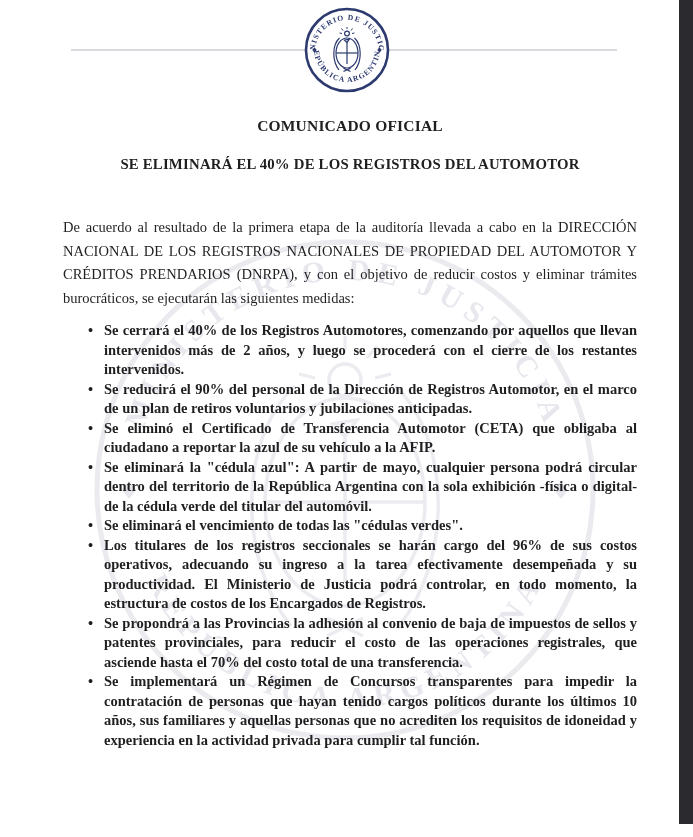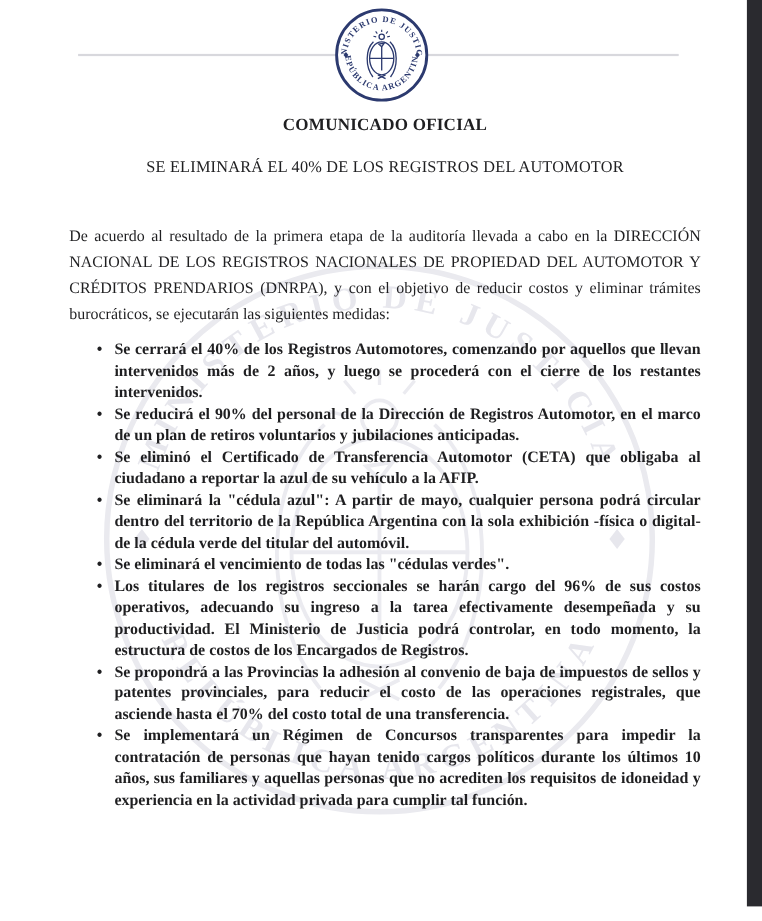--- a/index.html
+++ b/index.html
@@ -23,24 +23,24 @@
   .seal{position:absolute;left:303px;top:6px;width:88px;height:88px;}
   
   .watermark{position:absolute;left:45px;top:190px;width:600px;height:600px;pointer-events:none;}
   
   .content{
     position:absolute;left:63px;top:104px;width:574px;
     font-size:14.5px;line-height:19.5px;
   }
   .doc-title{
     text-align:center;font-weight:bold;font-size:15.5px;line-height:19px;
-    letter-spacing:.2px;margin:0;
+    letter-spacing:.2px;margin:12px;
   }
   .doc-subtitle{
-    text-align:center;font-weight:normal;font-size:14.8px;line-height:19px;
+    text-align:center;font-weight:bold;font-size:14.8px;line-height:19px;
     letter-spacing:.2px;margin:20px 0 0 0;
   }
   .intro{
     margin:42px 0 0 0;text-align:justify;line-height:23.5px;
   }
   ul.measures{
     list-style:none;margin:11px 0 0 0;padding:0;text-align:justify;font-weight:bold;
   }
   ul.measures li{
     position:relative;padding-left:41px;margin:0;line-height:19.5px;

